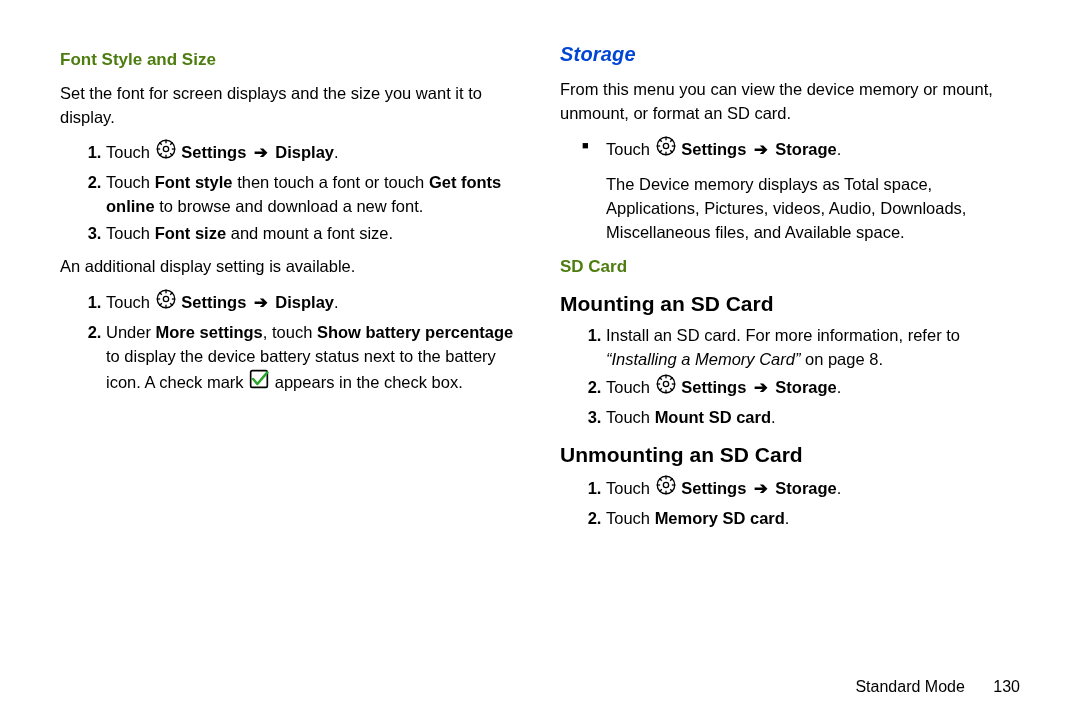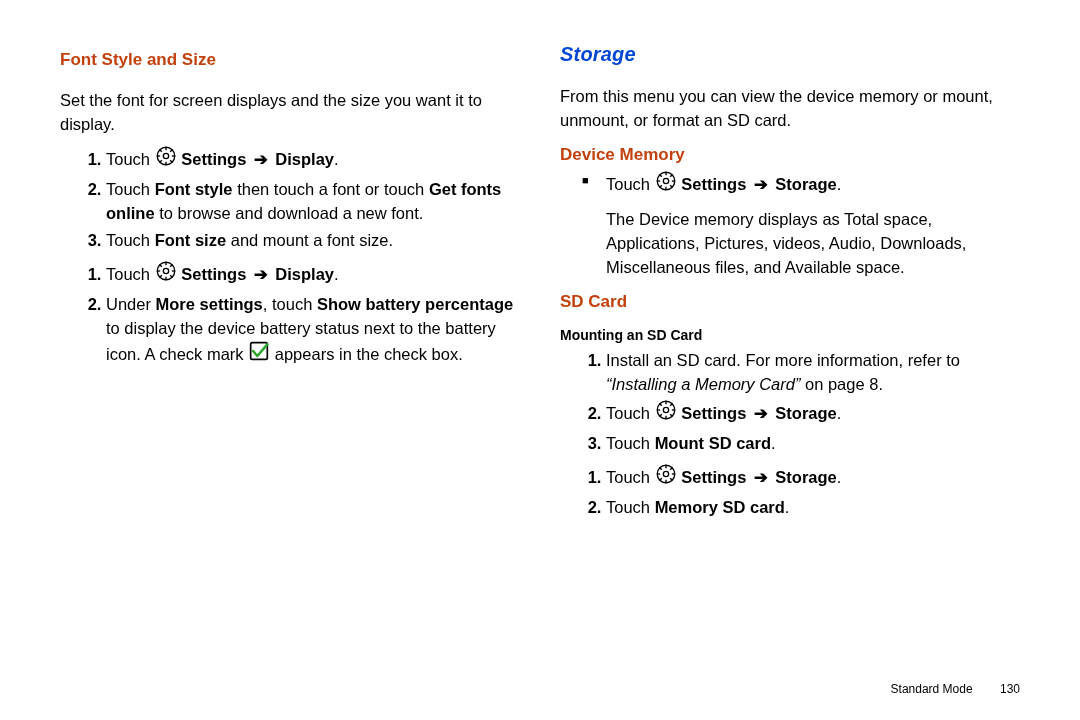--- a/index.html
+++ b/index.html
@@ -20,40 +20,40 @@
     position: relative;
   }
   .col {
     flex: 1 1 0;
     padding: 0 10px;
     font-size: 16.5px;
     line-height: 1.45;
   }
   .col + .col { margin-left: 20px; }
   .h-blue {
-    color: #c2410c;
+    color: #4d7c0f;
     font-weight: 700;
     margin: 8px 0 4px 0;
     font-size: 17px;
   }
   .h-sec {
     color: #0046d5;
     font-weight: 700;
     font-style: italic;
     font-size: 20px;
     margin: 0 0 6px 0;
     font-family: "Arial Black", Arial, sans-serif;
     letter-spacing: 0.2px;
   }
   .h-sub {
     font-weight: 700;
     margin: 10px 0 4px 0;
-    font-size: 14px;
-  }
-  p { margin: 16px 0 10px 0; }
+    font-size: 21px;
+  }
+  p { margin: 9px 0 10px 0; }
   ol, ul { margin: 4px 0 8px 0; padding-left: 46px; }
   ol li, ul li { margin: 3px 0; padding-left: 0px; }
   ol li::marker { font-weight: 700; }
 
   .blist { list-style: none; padding-left: 46px; }
   .blist > li { position: relative; margin: 4px 0; }
   .blist > li::before {
     content: "■";
     position: absolute;
     left: -24px;
@@ -75,21 +75,21 @@
 
   .arrow {
     font-weight: 700;
     margin: 0 3px;
   }
 
   .footer {
     position: absolute;
     bottom: 24px;
     right: 60px;
-    font-size: 12px;
+    font-size: 16px;
   }
   .footer .mode { margin-right: 24px; }
 </style>
 </head>
 <body>
 
 <div class="page">
 
   <div class="col">
     <div class="h-blue">Font Style and Size</div>
@@ -118,20 +118,21 @@
         <b>Display</b>.
       </li>
       <li>
         <span>Touch </span><b>Font style</b><span> then touch a font or touch </span><b>Get fonts online</b><span> to browse and download a new font.</span>
       </li>
       <li>
         <span>Touch </span><b>Font size</b><span> and mount a font size.</span>
       </li>
     </ol>
 
+    <p>An additional display setting is available.</p>
     <ol>
       <li>
         <span>Touch </span>
         <span class="icon-gear">
           <svg viewBox="0 0 24 24">
               <circle cx="12" cy="12" r="10.5" fill="none" stroke="#000" stroke-width="1.6"></circle>
               <circle cx="12" cy="12" r="3.2" fill="none" stroke="#000" stroke-width="1.6"></circle>
               <g stroke="#000" stroke-width="1.6">
                 <line x1="12" y1="1" x2="12" y2="5"></line>
                 <line x1="12" y1="19" x2="12" y2="23"></line>
@@ -158,21 +159,20 @@
         </span>
         <span> appears in the check box.</span>
       </li>
     </ol>
   </div>
 
   <div class="col">
     <div class="h-sec">Storage</div>
     <p>From this menu you can view the device memory or mount, unmount, or format an SD card.</p>
 
-    <div class="h-blue">Device Memory</div>
     <ul class="blist">
       <li>
         <span>Touch </span>
         <span class="icon-gear">
           <svg viewBox="0 0 24 24">
               <circle cx="12" cy="12" r="10.5" fill="none" stroke="#000" stroke-width="1.6"></circle>
               <circle cx="12" cy="12" r="3.2" fill="none" stroke="#000" stroke-width="1.6"></circle>
               <g stroke="#000" stroke-width="1.6">
                 <line x1="12" y1="1" x2="12" y2="5"></line>
                 <line x1="12" y1="19" x2="12" y2="23"></line>
@@ -219,20 +219,21 @@
         </span>
         <b>Settings</b>
         <span class="arrow">➔</span>
         <b>Storage</b>.
       </li>
       <li>
         <span>Touch </span><b>Mount SD card</b>.
       </li>
     </ol>
 
+    <div class="h-sub">Unmounting an SD Card</div>
     <ol>
       <li>
         <span>Touch </span>
         <span class="icon-gear">
           <svg viewBox="0 0 24 24">
               <circle cx="12" cy="12" r="10.5" fill="none" stroke="#000" stroke-width="1.6"></circle>
               <circle cx="12" cy="12" r="3.2" fill="none" stroke="#000" stroke-width="1.6"></circle>
               <g stroke="#000" stroke-width="1.6">
                 <line x1="12" y1="1" x2="12" y2="5"></line>
                 <line x1="12" y1="19" x2="12" y2="23"></line>

